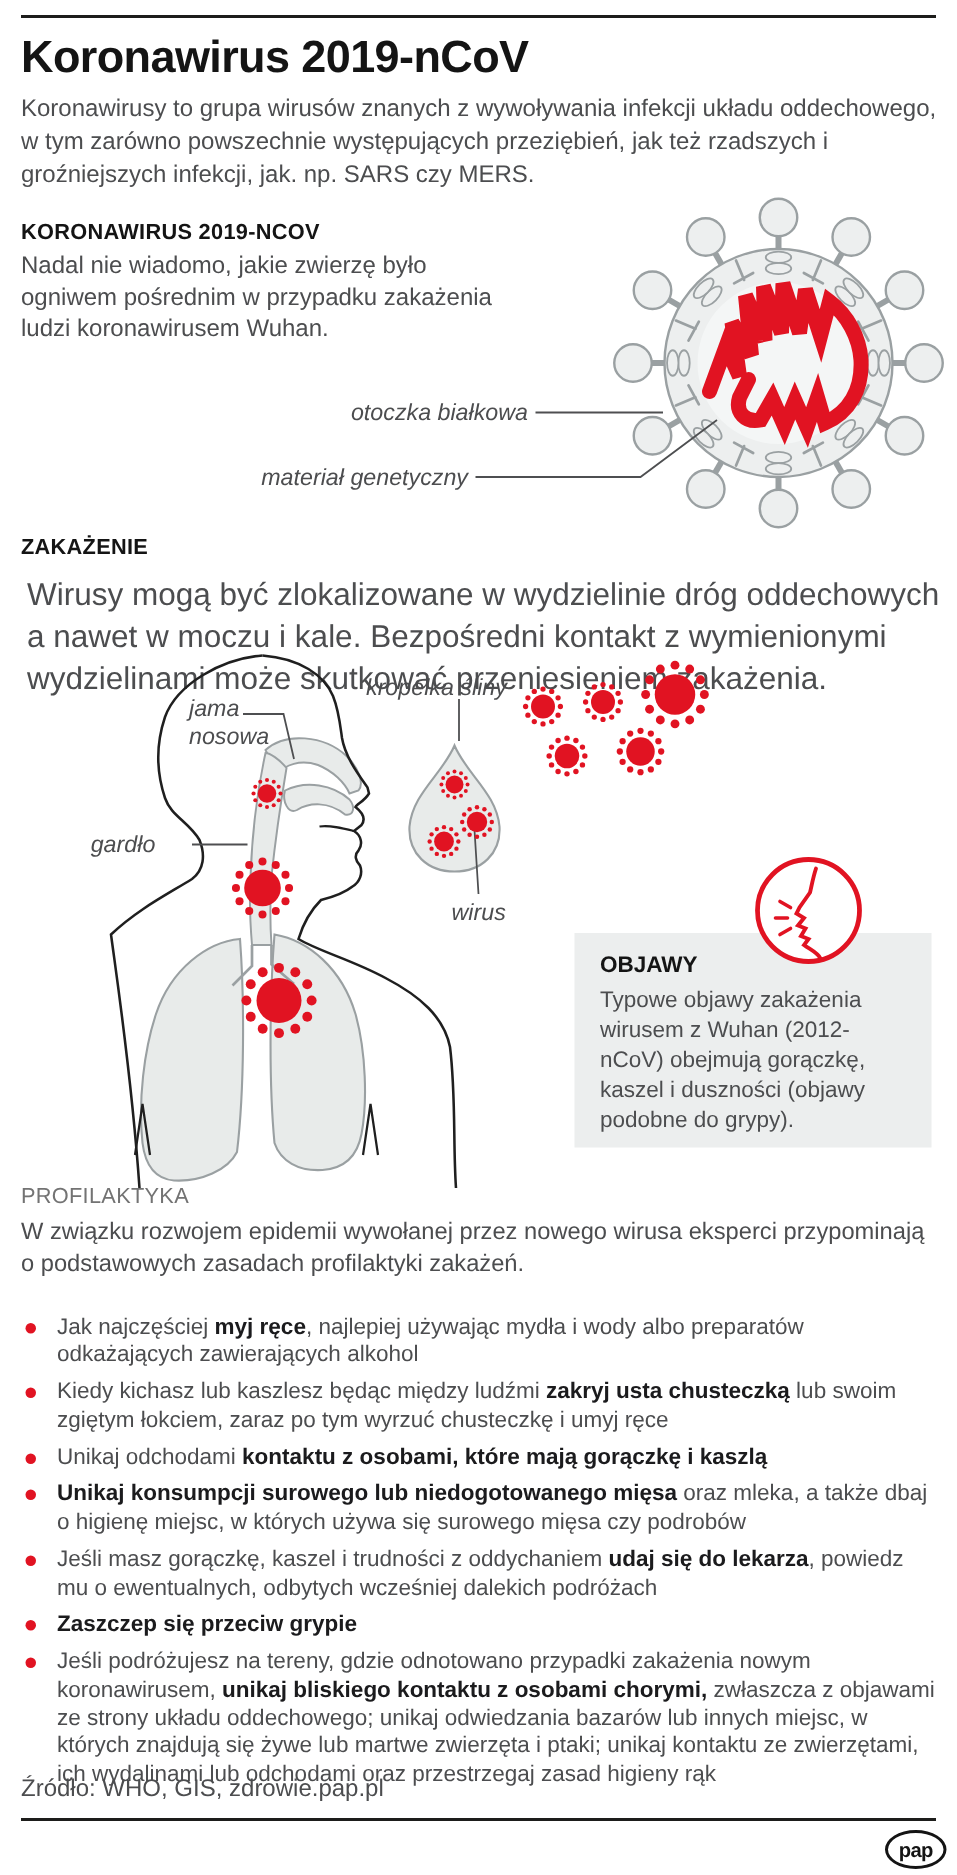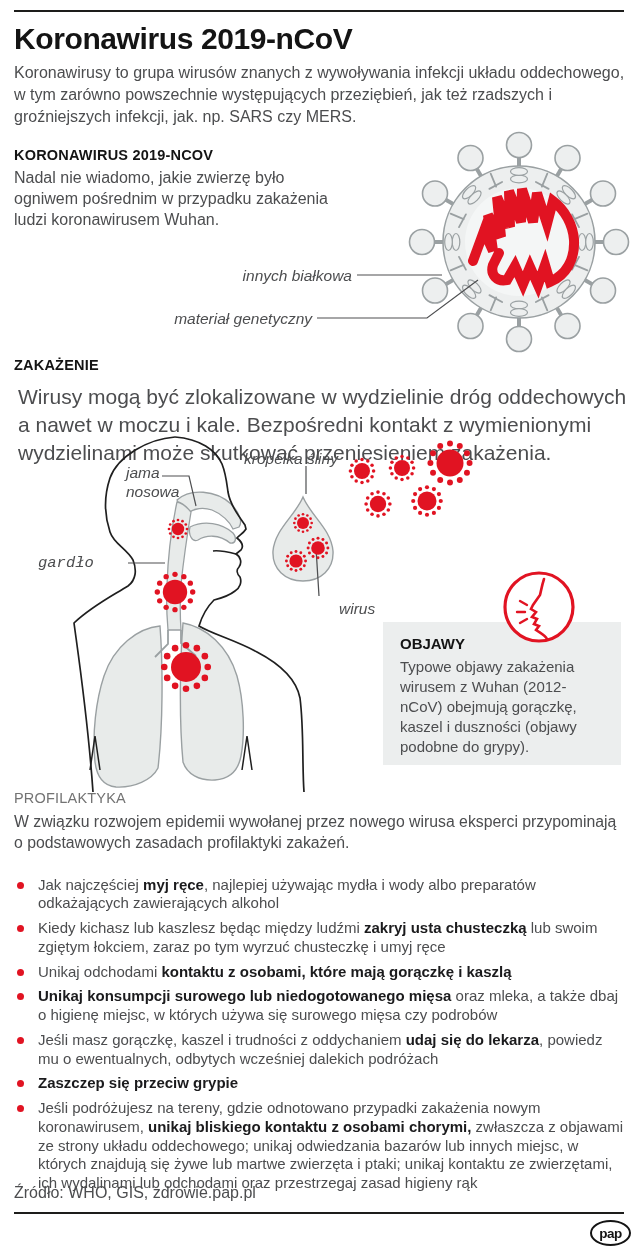--- a/index.html
+++ b/index.html
@@ -13,24 +13,24 @@
   .intro{position:absolute;left:14px;top:62px;width:616px;margin:0;font-size:16px;line-height:1.38;}
   .sec-h{position:absolute;left:14px;margin:0;font-size:14.5px;font-weight:bold;color:#141414;letter-spacing:.2px;}
   #virus-h{top:147px;}
   #virus-p{position:absolute;left:14px;top:168px;width:330px;margin:0;font-size:16px;line-height:1.3;}
   #infect-h{top:357px;}
   #infect-p{position:absolute;left:14px;top:379px;width:622px;margin:4px;font-size:21px;line-height:1.34;}
   .lbl{position:absolute;font-style:italic;font-size:15.5px;color:#4c4d4f;line-height:1.25;}
   #lbl-envelope{left:192px;top:266px;width:160px;text-align:right;}
   #lbl-genetic{left:152px;top:309px;width:160px;text-align:right;}
   #lbl-nasal{left:126px;top:463px;width:66px;font-style:italic;}
-  #lbl-throat{left:38px;top:554px;width:88px;text-align:left;font-family:Liberation Mono, monospace;}
+  #lbl-throat{left:38px;top:554px;width:88px;text-align:center;}
   #lbl-lungs{left:104px;top:691px;}
   #lbl-droplet{left:244px;top:449px;white-space:nowrap;}
-  #lbl-virus{left:301px;top:599px;margin-left:38px;}
+  #lbl-virus{left:301px;top:599px;}
   svg{position:absolute;}
   #hero-lines{left:0;top:140px;z-index:3;}
   #virus-svg{left:396px;top:127px;z-index:2;}
   #body-svg{left:0;top:430px;z-index:1;}
   #cough-svg{left:501px;top:569px;z-index:4;}
   #symptoms-box{position:absolute;left:383px;top:622px;width:238px;height:143px;background:#eceeee;
                 box-sizing:border-box;padding:13px 14px 0 17px;z-index:2;}
   #symptoms-box h3{margin:0;font-size:15px;font-weight:bold;color:#141414;}
   #symptoms-box p{margin:5px 0 0 0;font-size:15px;line-height:1.33;}
   #prophylaxis{position:absolute;left:14px;top:790px;width:612px;}
@@ -127,21 +127,21 @@
           <line x1="176.1" y1="142.6" x2="183" y2="129.9"></line>
       </g>
     </g>
     <path d="M 77,134 L 88,104 L 97,124 L 92,88 L 105,110 L 101,70 L 114,100 L 113,64 L 125,95 L 126,62 L 137,95 L 141,66 L 151,97 L 157,74 C 169,83 177,98 178,113 C 179,133 170,148 154,155 L 149,138 L 142,158 L 134,140 L 127,157 L 119,139 L 111,153 C 101,155 94,148 97,138 L 103,126" fill="none" stroke="#e11322" stroke-width="10" stroke-linecap="round" stroke-linejoin="miter"></path>
   </svg>
 
   <svg id="hero-lines" width="638" height="210" viewBox="0 0 638 210">
     <path d="M 357,135 L 442,135" fill="none" stroke="#4e4f51" stroke-width="1.2"></path>
     <path d="M 317,178 L 427,178 L 478,140" fill="none" stroke="#4e4f51" stroke-width="1.2"></path>
   </svg>
-  <div class="lbl" id="lbl-envelope">innych białkowa</div>
+  <div class="lbl" id="lbl-envelope">otoczka białkowa</div>
   <div class="lbl" id="lbl-genetic">materiał genetyczny</div>
 
   <h2 class="sec-h" id="infect-h">ZAKAŻENIE</h2>
   <p id="infect-p">Wirusy mogą być zlokalizowane w wydzielinie dróg oddechowych a nawet w moczu i kale. Bezpośredni kontakt z wymienionymi wydzielinami może skutkować przeniesieniem zakażenia.</p>
 
   <svg id="body-svg" width="638" height="362" viewBox="0 0 638 362">
     <defs>
       <g id="virion" fill="#e11322">
         <circle r="10"></circle>
         <circle cx="14.5" cy="0" r="2.2"></circle>

